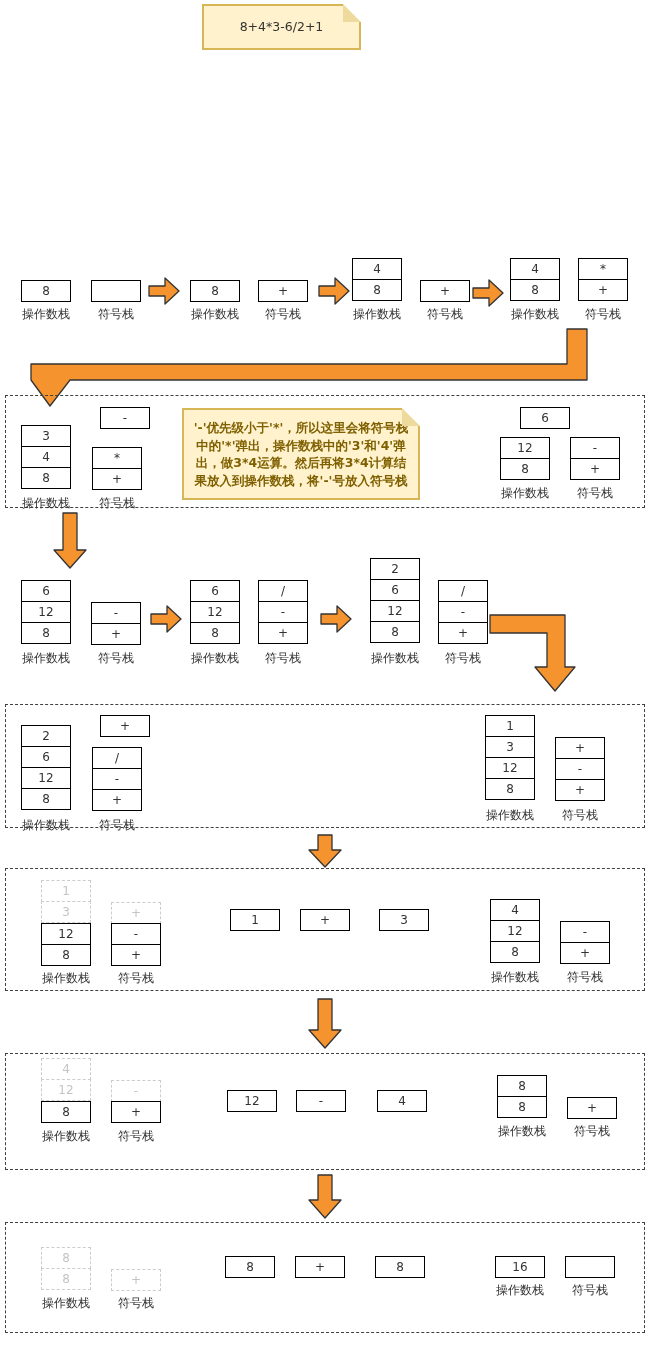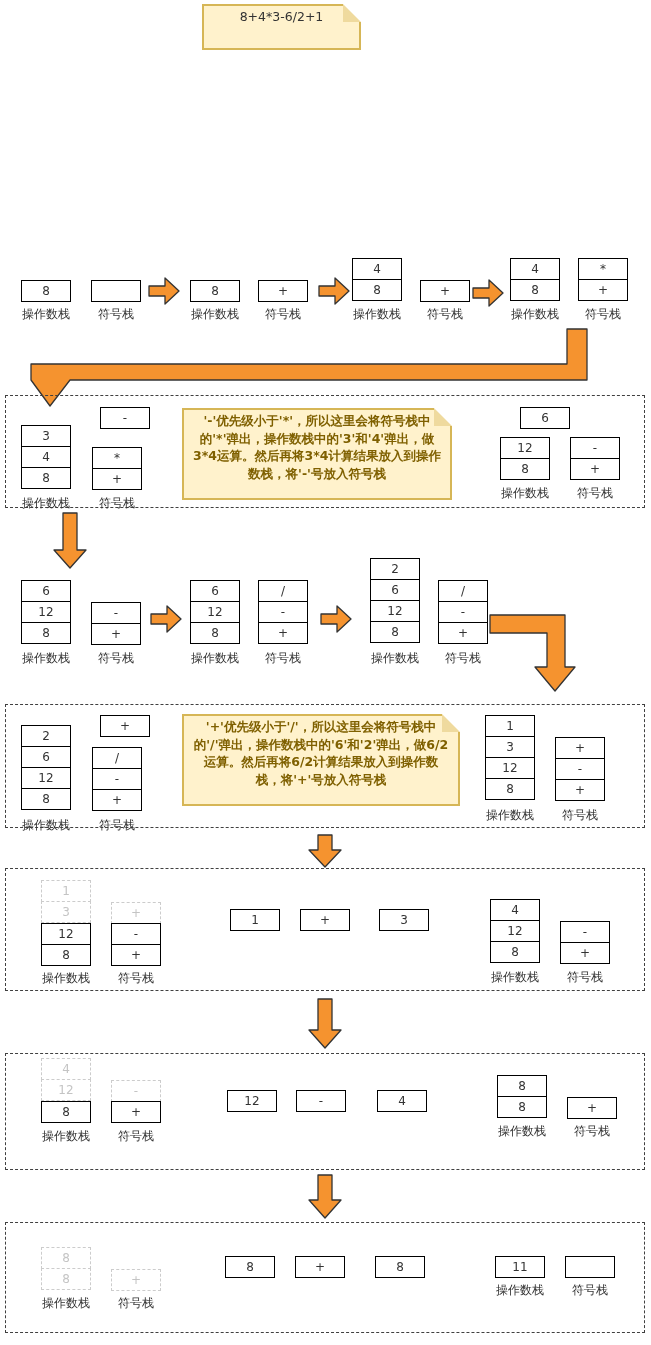--- a/index.html
+++ b/index.html
@@ -9,21 +9,21 @@
   .desc{position:absolute;left:15px;top:79px;width:620px;text-align:center;
     font-size:13px;line-height:1.42;white-space:pre-line;color:#3d3d3d}
   .cell{width:50px;height:22px;border:1px solid #000;background:#fff;box-sizing:border-box;
     display:flex;align-items:center;justify-content:center;font-size:12px;color:#333}
   .stack{position:absolute;display:flex;flex-direction:column}
   .stack .cell + .cell{margin-top:-1px}
   .stack.ghost .cell,.cell.ghost{border:1px dashed #cccccc;color:#c4c4c4}
   .slabel{position:absolute;width:70px;text-align:center;font-size:12px;color:#333;white-space:nowrap}
   .stepbox{position:absolute;left:5px;width:640px;border:1px dashed #404040;box-sizing:border-box;background:transparent}
   .note{position:absolute;background:var(--note-bg,#FFF2CC);border:2px solid var(--note-border,#D6B656);
-    box-sizing:border-box;display:flex;justify-content:center}
+    box-sizing:border-box;display:flex;align-items:center;justify-content:center}
   .note::before{content:"";position:absolute;top:-2px;right:-2px;width:0;height:0;border-style:solid;
     border-width:0 18px 18px 0;border-color:transparent #fff #EFDA9E transparent}
   .note .ntext{padding:2px 8px;text-align:center;font-size:12.5px;line-height:1.4;
     color:var(--note-text,#7F6000);font-weight:bold;width:100%;box-sizing:border-box}
   .note.plain .ntext{color:#333;font-weight:normal;font-size:12.5px}
   svg.arrow{position:absolute;overflow:visible}
   svg.arrow path{fill:var(--arrow-fill,#F5932F);stroke:var(--arrow-stroke,#333);stroke-width:1.3;stroke-linejoin:round}
 </style>
 </head>
 <body>
@@ -97,21 +97,21 @@
       <div class="cell">8</div>
     </div>
   <div class="cell abs" style="left:100px;top:407px">-</div>
   <div class="stack" style="left:92px;top:447px">
       <div class="cell">*</div>
       <div class="cell">+</div>
     </div>
   <div class="slabel" style="left:11px;top:495px">操作数栈</div>
   <div class="slabel" style="left:82px;top:495px">符号栈</div>
 
-  <div class="note" style="left:182px;top:408px;width:270px;height:92px">
+  <div class="note" style="left:182px;top:408px;width:238px;height:92px">
     <div class="ntext">'-'优先级小于'*'，所以这里会将符号栈中的'*'弹出，操作数栈中的'3'和'4'弹出，做3*4运算。然后再将3*4计算结果放入到操作数栈，将'-'号放入符号栈</div>
   </div>
 
   <div class="cell abs" style="left:520px;top:407px">6</div>
   <div class="stack" style="left:500px;top:437px">
       <div class="cell">12</div>
       <div class="cell">8</div>
     </div>
   <div class="stack" style="left:570px;top:437px">
       <div class="cell">-</div>
@@ -184,23 +184,20 @@
     </div>
   <div class="cell abs" style="left:100px;top:715px">+</div>
   <div class="stack" style="left:92px;top:747px">
       <div class="cell">/</div>
       <div class="cell">-</div>
       <div class="cell">+</div>
     </div>
   <div class="slabel" style="left:11px;top:817px">操作数栈</div>
   <div class="slabel" style="left:82px;top:817px">符号栈</div>
 
-  <div class="note" style="left:182px;top:714px;width:278px;height:92px">
-    <div class="ntext">'+'优先级小于'/'，所以这里会将符号栈中的'/'弹出，操作数栈中的'6'和'2'弹出，做6/2运算。然后再将6/2计算结果放入到操作数栈，将'+'号放入符号栈</div>
-  </div>
 
   <div class="stack" style="left:485px;top:715px">
       <div class="cell">1</div>
       <div class="cell">3</div>
       <div class="cell">12</div>
       <div class="cell">8</div>
     </div>
   <div class="stack" style="left:555px;top:737px">
       <div class="cell">+</div>
       <div class="cell">-</div>
@@ -296,21 +293,21 @@
       <div class="cell">+</div>
     </div>
   <div class="slabel" style="left:31px;top:1295px">操作数栈</div>
   <div class="slabel" style="left:101px;top:1295px">符号栈</div>
 
   <div class="cell abs" style="left:225px;top:1256px">8</div>
   <div class="cell abs" style="left:295px;top:1256px">+</div>
   <div class="cell abs" style="left:375px;top:1256px">8</div>
 
   <div class="stack" style="left:495px;top:1256px">
-      <div class="cell">11</div>
+      <div class="cell">16</div>
     </div>
   <div class="stack" style="left:565px;top:1256px">
       <div class="cell"></div>
     </div>
   <div class="slabel" style="left:485px;top:1282px">操作数栈</div>
   <div class="slabel" style="left:555px;top:1282px">符号栈</div>
 
 </div>
 
 </body></html>

